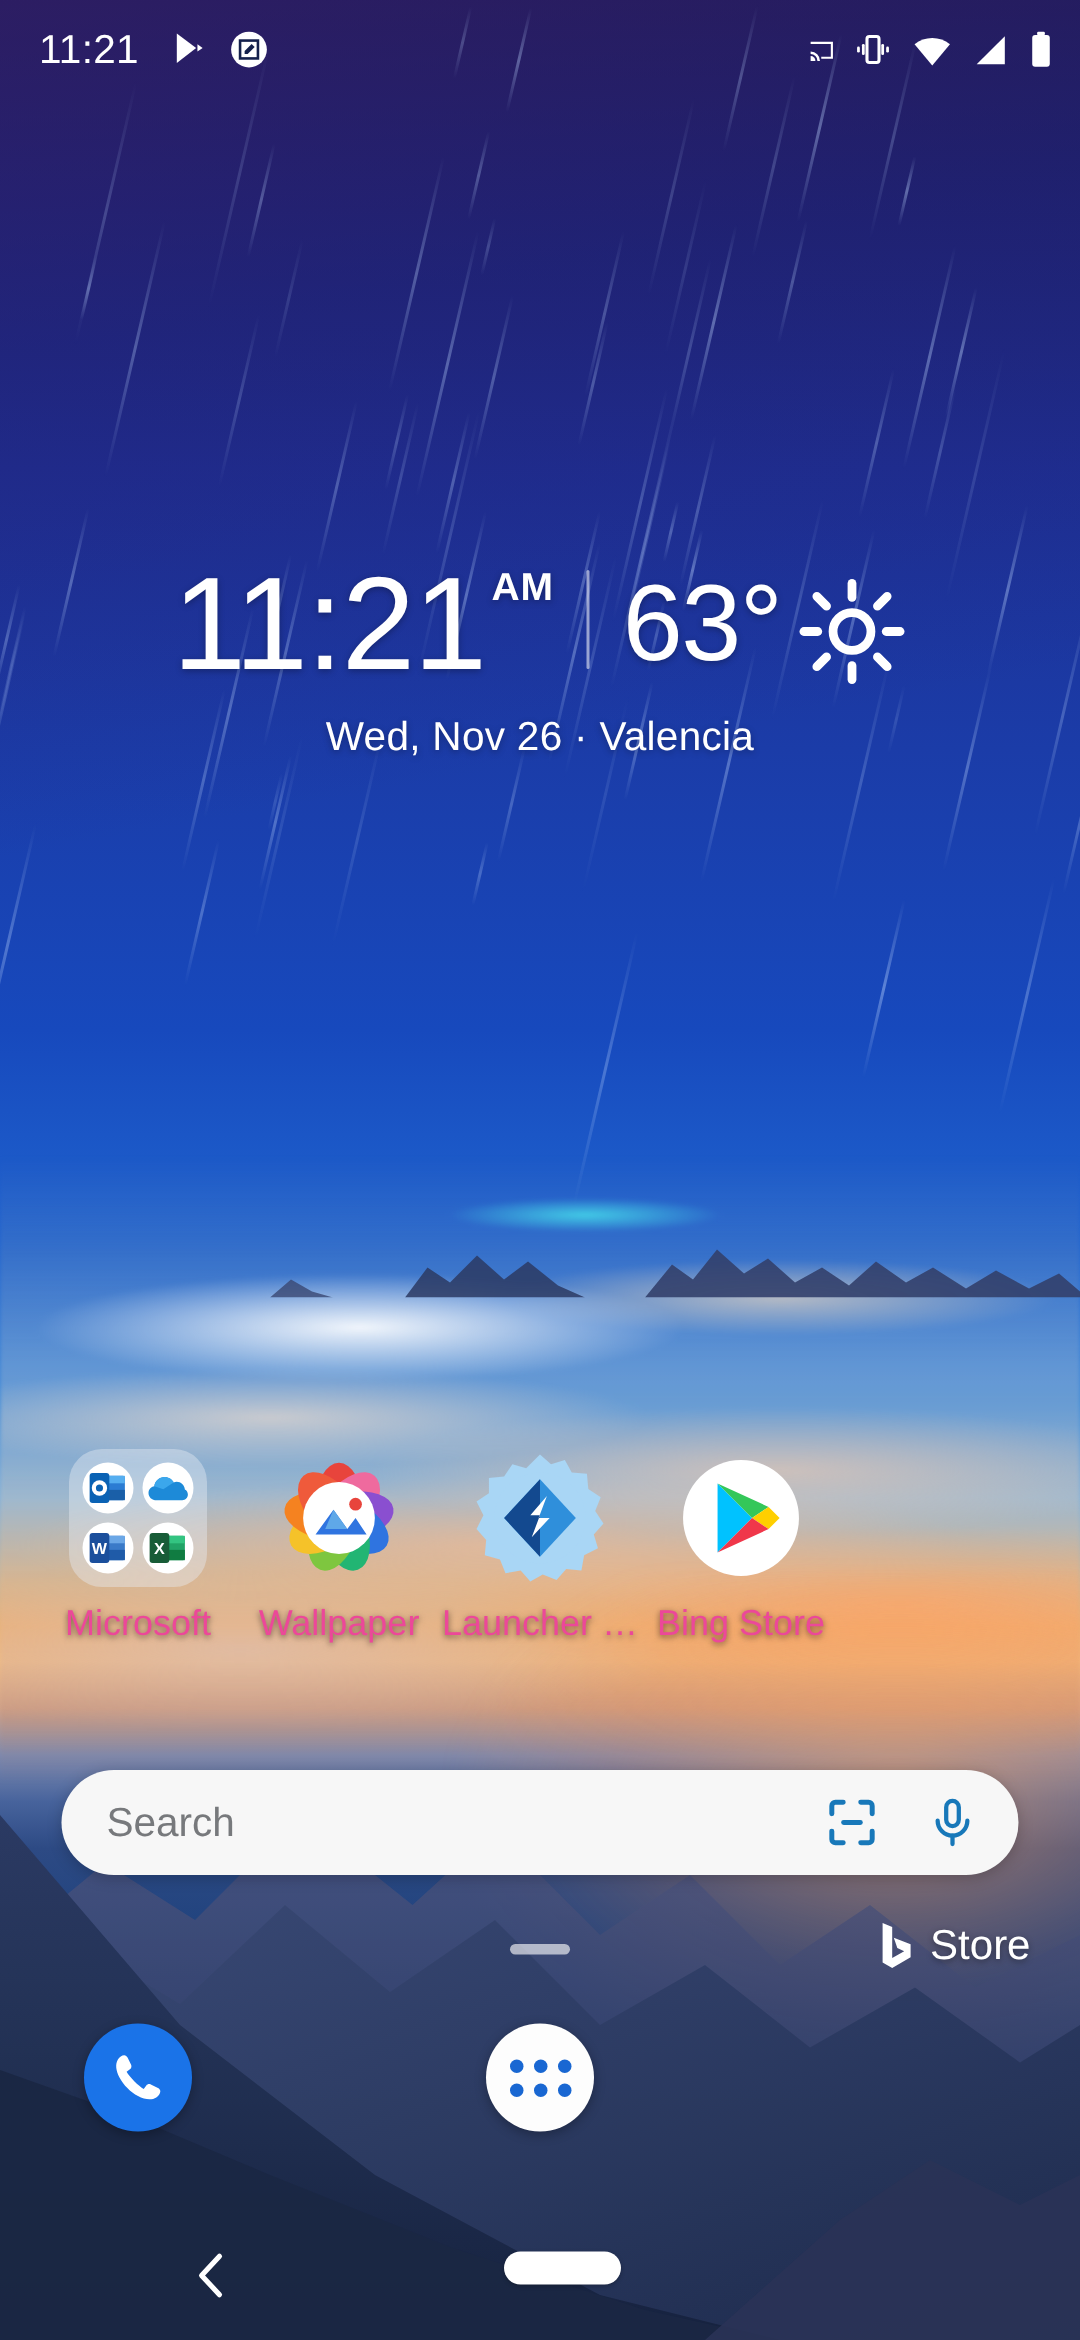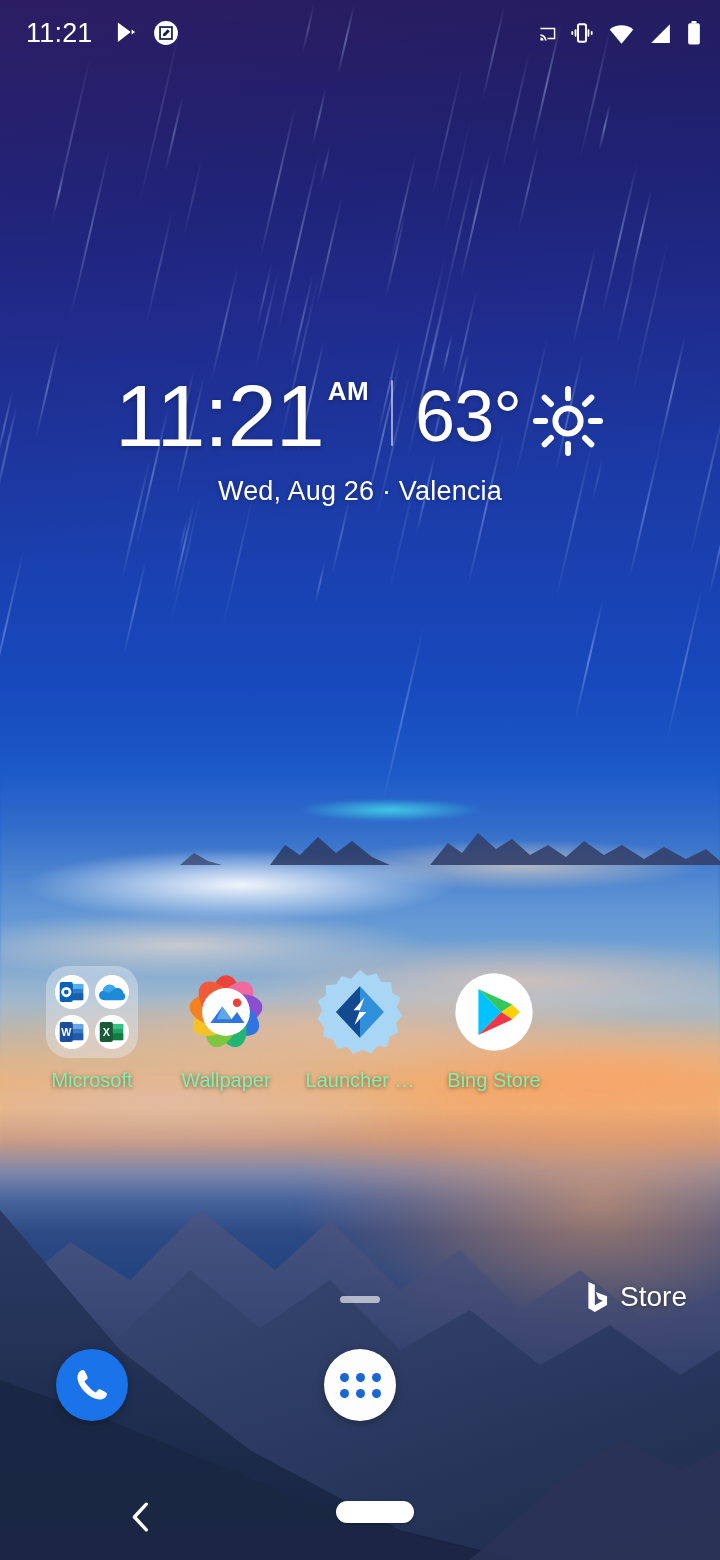--- a/index.html
+++ b/index.html
@@ -150,21 +150,21 @@
     width:134px; margin:0 0px;
     display:flex; flex-direction:column; align-items:center;
   }
   .app:nth-child(1) { margin-left:25px; }
   .app:nth-child(2) { margin-left:0px; }
   .app-ico {
     width:92px; height:92px; position:relative;
     display:flex; align-items:center; justify-content:center;
   }
   .app-label {
-    margin-top:11px; font-size:20px; color:#86efac;
+    margin-top:11px; font-size:24px; color:#ec4899;
     text-shadow:0 1px 4px rgba(0,0,0,.55);
     white-space:nowrap;
   }
 
   
   .folder {
     width:92px; height:92px; border-radius:22px;
     background:rgba(232,236,244,.42);
     display:grid; grid-template-columns:1fr 1fr; grid-template-rows:1fr 1fr;
     place-items:center; padding:7px; gap:2px;
@@ -412,21 +412,21 @@
           <line x1="12" y1="19.4" x2="12" y2="22.4"></line>
           <line x1="1.6" y1="12" x2="4.6" y2="12"></line>
           <line x1="19.4" y1="12" x2="22.4" y2="12"></line>
           <line x1="4.4" y1="4.4" x2="6.5" y2="6.5"></line>
           <line x1="17.5" y1="17.5" x2="19.6" y2="19.6"></line>
           <line x1="4.4" y1="19.6" x2="6.5" y2="17.5"></line>
           <line x1="17.5" y1="6.5" x2="19.6" y2="4.4"></line>
         </g>
       </svg>
     </div>
-    <div class="w-sub">Wed, Aug 26 · Valencia</div>
+    <div class="w-sub">Wed, Nov 26 · Valencia</div>
   </div>
 
   <div class="approw">
 
     <div class="app">
       <div class="app-ico">
         <div class="folder">
           <div class="folder-item">
             <svg width="30" height="30" viewBox="0 0 24 24">
               <rect x="9" y="5.5" width="12" height="13" rx="1" fill="#2b7cd3"></rect>
@@ -509,20 +509,39 @@
           <path d="M33 25 L33 75 L58 50 Z" fill="#00c2ff"></path>
           <path d="M33 25 L70 42 L58 50 Z" fill="#34c759"></path>
           <path d="M70 42 L78 50 L70 58 L58 50 Z" fill="#ffcf00"></path>
           <path d="M33 75 L70 58 L58 50 Z" fill="#f0374a"></path>
         </svg>
       </div>
       <div class="app-label">Bing Store</div>
     </div>
   </div>
 
+  <div class="searchbar">
+    <div class="search-text">Search</div>
+    <div class="search-actions">
+      <svg width="38" height="38" viewBox="0 0 24 24">
+        <g fill="none" stroke="#1878b9" stroke-width="2.1" stroke-linecap="round">
+          <path d="M3.5 8.3 L3.5 5 A1.5 1.5 0 0 1 5 3.5 L8.3 3.5"></path>
+          <path d="M15.7 3.5 L19 3.5 A1.5 1.5 0 0 1 20.5 5 L20.5 8.3"></path>
+          <path d="M20.5 15.7 L20.5 19 A1.5 1.5 0 0 1 19 20.5 L15.7 20.5"></path>
+          <path d="M8.3 20.5 L5 20.5 A1.5 1.5 0 0 1 3.5 19 L3.5 15.7"></path>
+          <line x1="8.5" y1="12" x2="15.5" y2="12"></line>
+        </g>
+      </svg>
+      <svg width="36" height="36" viewBox="0 0 24 24">
+        <rect x="9.2" y="2.4" width="5.6" height="11.2" rx="2.8" fill="none" stroke="#1878b9" stroke-width="1.9"></rect>
+        <path d="M5.4 11.2 A6.6 6.6 0 0 0 18.6 11.2" fill="none" stroke="#1878b9" stroke-width="1.9" stroke-linecap="round"></path>
+        <line x1="12" y1="17.8" x2="12" y2="21.6" stroke="#1878b9" stroke-width="1.9" stroke-linecap="round"></line>
+      </svg>
+    </div>
+  </div>
 
   <div class="pagedot"></div>
 
   <div class="brand">
     <svg width="26" height="32" viewBox="0 0 24 30">
       <path d="M3 1 L9 3.4 L9 22.8 L16.5 18.6 L12.2 16.6 L10 10.2 L20.5 14.2 L20.5 22.4 L9 29 L3 25.6 Z" fill="#fff"></path>
     </svg>
     <span>Store</span>
   </div>
 

